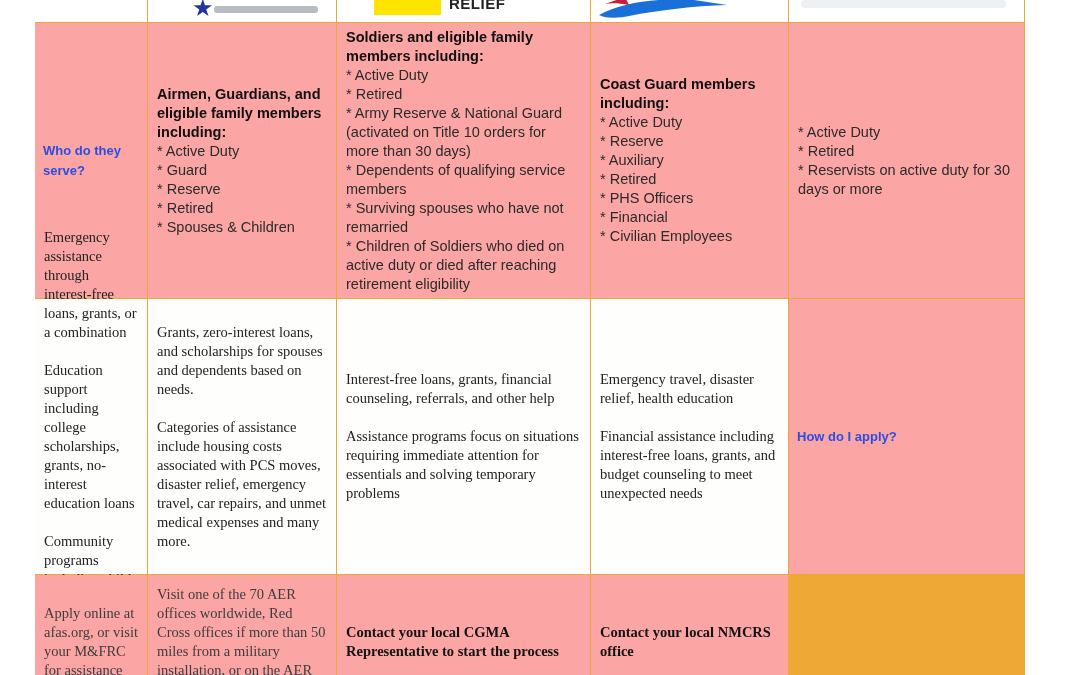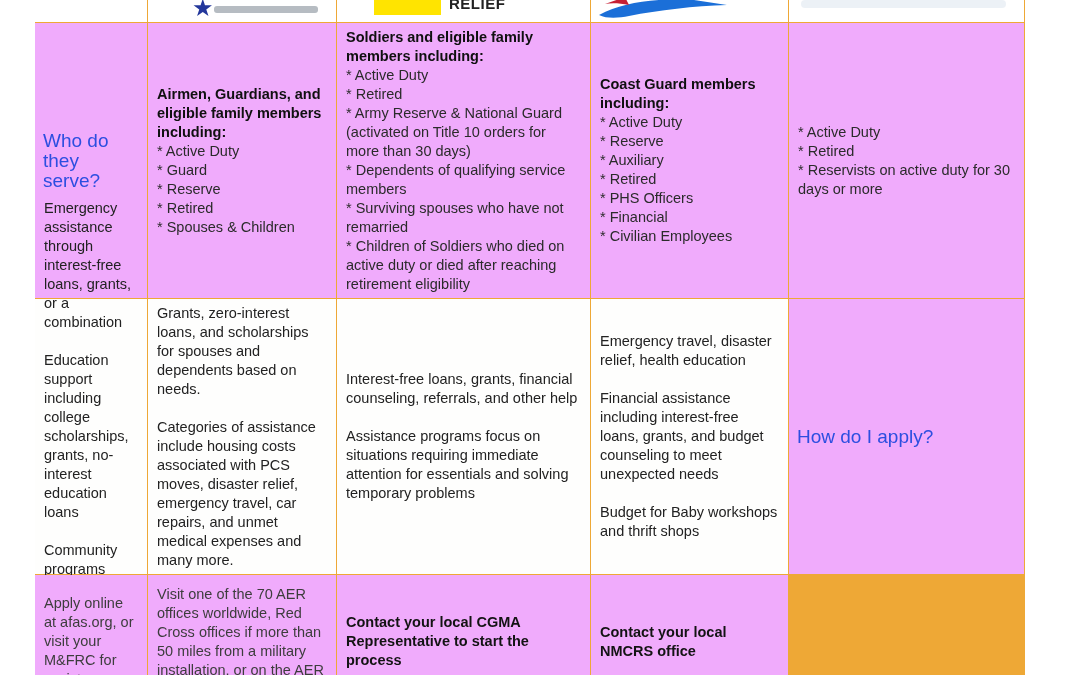--- a/index.html
+++ b/index.html
@@ -17,44 +17,44 @@
     left: 35px;
     top: 0;
     display: grid;
     grid-template-columns: 112px 188px 253px 197px 235px;
     grid-template-rows: 22px 275px 275px 133px;
     gap: 1px;
     background: #EEA836;            
     border-right: 1px solid #EEA836;
   }
   .cell { background: #FEFEFD; }
-  .cell.shaded { background: #f0abfc; }
+  .cell.shaded { background: #fca5a5; }
 
   .header-cell { position: relative; overflow: hidden; background: #ffffff; }
 
   .label-cell { display: flex; align-items: center; padding: 4px 8px; }
   .row-label {
     color: #2C4EE0;
-    font-weight: normal;
-    font-size: 19px;
+    font-weight: bold;
+    font-size: 13px;
     line-height: 20px;
   }
 
   .body-cell {
     display: flex;
     align-items: center;
     padding: 4px 9px;
     font-size: 14.5px;
     line-height: 19px;
     color: #222222;
   }
   .cell-inner { width: 100%; }
   .intro { font-weight: bold; color: #101010; }
   .bullet { color: #2b2b2b; }
-  .para { margin: 0 0 19px 0; }
+  .para { margin: 0 0 19px 0; font-family: Liberation Serif, serif; }
   .para:last-child { margin-bottom: 0; }
   .body-cell.boldtext .para { font-weight: bold; color: #131313; }
   .body-cell.muted .para { color: #3D3D3D; }
 
   
   .afas-star {
     position: absolute; left: 44px; bottom: 2px;
     font-size: 24px; line-height: 1; color: #23379B;
   }
   .afas-bar {
@@ -165,21 +165,20 @@
       <div class="cell body-cell">
         <div class="cell-inner">
           <div class="para">Interest-free loans, grants, financial counseling, referrals, and other help</div>
           <div class="para">Assistance programs focus on situations requiring immediate attention for essentials and solving temporary problems</div>
         </div>
       </div>
       <div class="cell body-cell">
         <div class="cell-inner">
           <div class="para">Emergency travel, disaster relief, health education</div>
           <div class="para">Financial assistance including interest-free loans, grants, and budget counseling to meet unexpected needs</div>
-          <div class="para">Budget for Baby workshops and thrift shops</div>
         </div>
       </div>
       <div class="cell label-cell shaded">
         <div class="row-label">How do I apply?</div>
       </div>
       <div class="cell body-cell shaded muted">
         <div class="cell-inner">
           <div class="para">Apply online at afas.org, or visit your M&amp;FRC for assistance</div>
         </div>
       </div>

